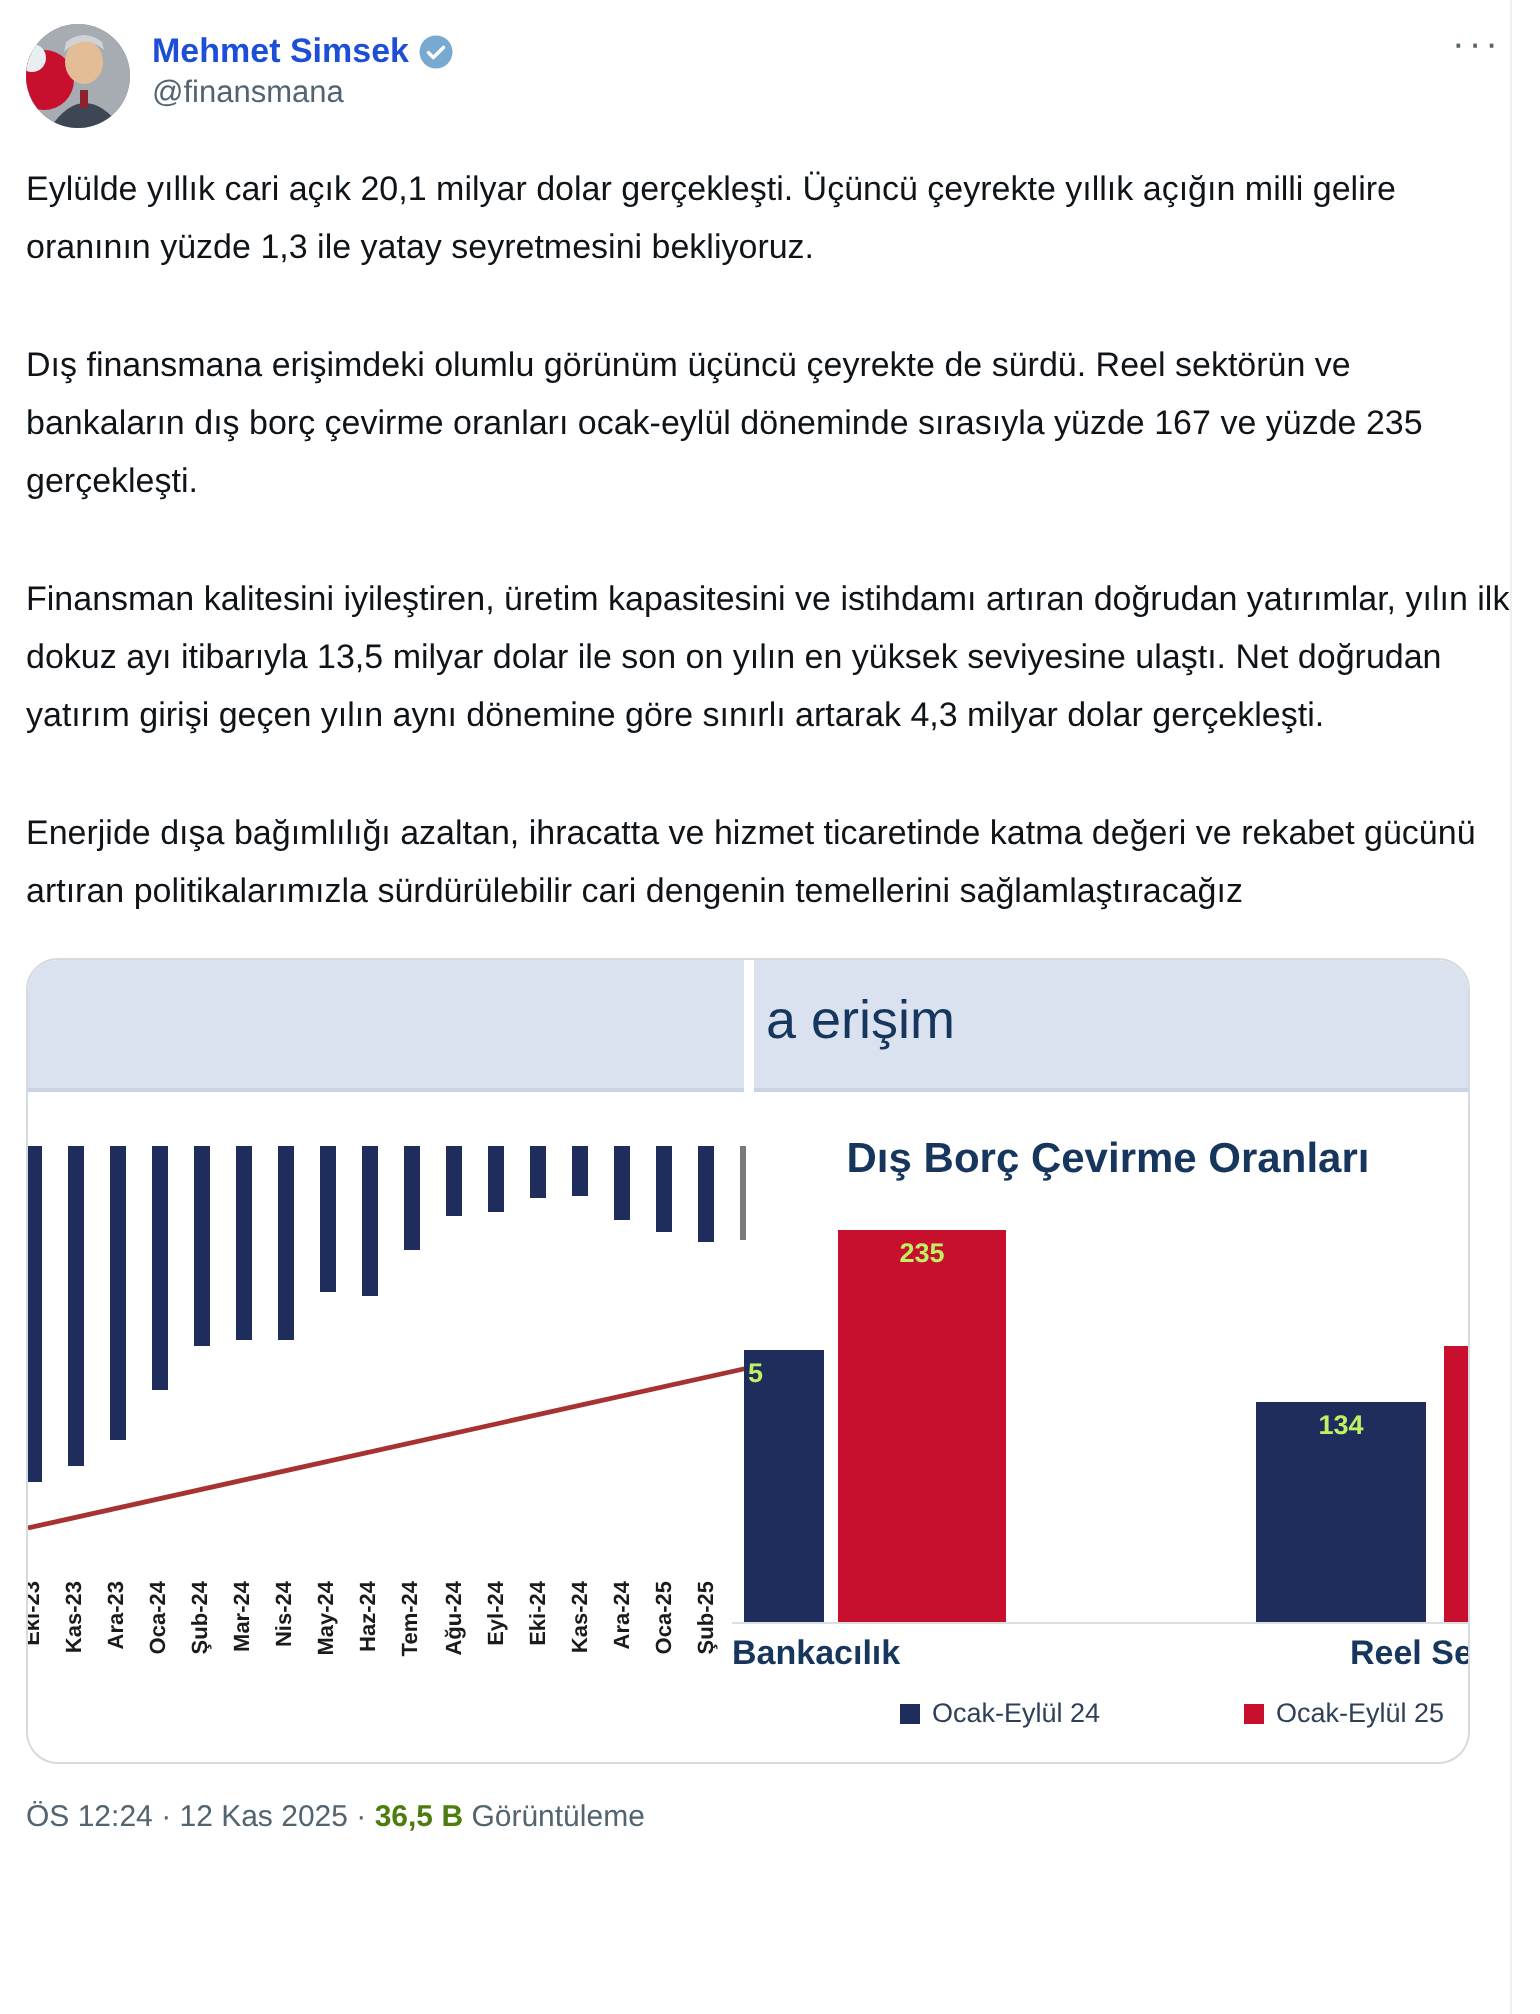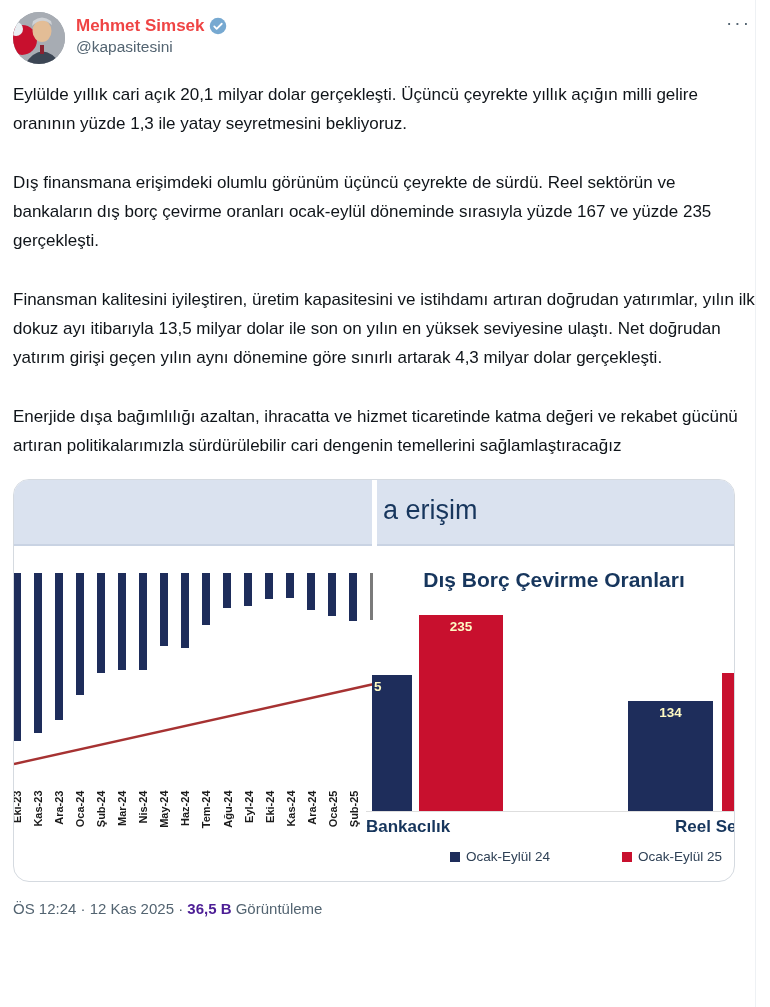--- a/index.html
+++ b/index.html
@@ -7,21 +7,21 @@
     width:770px;height:1007px;background:#fff;overflow:hidden;position:relative;
     font-family:"Liberation Sans",sans-serif;
     -webkit-font-smoothing:antialiased;
   }
   .col-border{position:absolute;left:755px;top:0;width:1px;height:1007px;background:#eef1f4}
   .tweet{padding:12px 13px 0}
   
   .hdr{display:flex;align-items:flex-start}
   .avatar{width:52px;height:52px;border-radius:50%;overflow:hidden;flex:none;background:#9aa0a8}
   .names{margin-left:11px;padding-top:3px}
-  .name-row{display:flex;align-items:center;font-size:17px;font-weight:700;color:#ef4444;line-height:21px}
+  .name-row{display:flex;align-items:center;font-size:17px;font-weight:700;color:#1d4ed8;line-height:21px}
   .badge{margin-left:4px;display:inline-flex}
   .handle{font-size:15.5px;color:#536471;margin-top:2px}
   .more{margin-left:auto;color:#536471;font-size:19px;letter-spacing:2px;padding:6px 6px 0 0;cursor:pointer;line-height:10px}
   
   .tbody{margin-top:16px;font-size:17px;line-height:29px;color:#0f1419;max-width:747px}
   .tbody p{margin:0 0 30px}
   .tbody p:last-child{margin-bottom:0}
   
   .media{position:relative;width:720px;height:401px;margin-top:19px;border:1px solid #d5dae0;
          border-radius:16px;overflow:hidden;background:#fff}
@@ -32,29 +32,29 @@
   .lbar{position:absolute;top:93px;width:8px;background:#1e2d5b}
   .xlab{position:absolute;top:332px;width:55px;height:12px;transform:rotate(-90deg);
         font-size:11px;font-weight:600;color:#1b1b1b;text-align:right;line-height:12px;white-space:nowrap}
   .trend{position:absolute;left:0;top:0;pointer-events:none}
   .graybar{position:absolute;left:356px;top:93px;width:3px;height:47px;background:#7a7a7a}
   .callout{position:absolute;left:316px;top:216px;width:42px;height:78px;background:#c8102e;border-radius:14px;
            color:#fff;font-weight:700;font-size:16px;display:flex;align-items:center;justify-content:flex-end;overflow:hidden}
   
   .rc-title{position:absolute;left:380px;top:88px;width:320px;text-align:center;font-size:21px;font-weight:700;color:#17365d}
   .rbar{position:absolute}
-  .rval{display:block;color:#fef9c3;font-weight:700;font-size:13.5px;text-align:center;padding-top:4px;overflow:hidden}
+  .rval{display:block;color:#bef264;font-weight:700;font-size:13.5px;text-align:center;padding-top:4px;overflow:hidden}
   .rc-baseline{position:absolute;left:352px;top:331px;width:368px;height:1px;background:#dedede}
   .rc-cat{position:absolute;top:337px;font-size:17px;font-weight:700;color:#17365d;white-space:nowrap}
   .rc-frag{position:absolute;left:352px;top:340px;font-size:13px;font-weight:700;color:#17365d}
   .legend{position:absolute;top:369px;font-size:13.5px;color:#2f4156;display:flex;align-items:center;white-space:nowrap}
   .sq{width:10px;height:10px;margin-right:6px;display:inline-block;flex:none}
   
   .footer{margin-top:18px;font-size:15px;color:#536471}
-  .footer b{color:#4c1d95;font-weight:700}
+  .footer b{color:#4d7c0f;font-weight:700}
 </style>
 </head>
 <body>
 
 <div class="col-border"></div>
 
 <div class="tweet">
 
   <div class="hdr">
     <div class="avatar">
@@ -71,21 +71,21 @@
     <div class="names">
       <div class="name-row">
         <span>Mehmet Simsek</span>
         <span class="badge">
           <svg width="18" height="18" viewBox="0 0 24 24">
             <circle cx="12" cy="12" r="11" fill="#77a9d1"></circle>
             <path d="M7 12.5l3.2 3.2L17 9" stroke="#fff" stroke-width="2.4" fill="none" stroke-linecap="round" stroke-linejoin="round"></path>
           </svg>
         </span>
       </div>
-      <div class="handle">@kapasitesini</div>
+      <div class="handle">@finansmana</div>
     </div>
     <div class="more">···</div>
   </div>
 
   <div class="tbody">
     <p>Eylülde yıllık cari açık 20,1 milyar dolar gerçekleşti. Üçüncü çeyrekte yıllık açığın milli gelire oranının yüzde 1,3 ile yatay seyretmesini bekliyoruz.</p>
     <p>Dış finansmana erişimdeki olumlu görünüm üçüncü çeyrekte de sürdü. Reel sektörün ve bankaların dış borç çevirme oranları ocak-eylül döneminde sırasıyla yüzde 167 ve yüzde 235 gerçekleşti.</p>
     <p>Finansman kalitesini iyileştiren, üretim kapasitesini ve istihdamı artıran doğrudan yatırımlar, yılın ilk dokuz ayı itibarıyla 13,5 milyar dolar ile son on yılın en yüksek seviyesine ulaştı. Net doğrudan yatırım girişi geçen yılın aynı dönemine göre sınırlı artarak 4,3 milyar dolar gerçekleşti.</p>
     <p>Enerjide dışa bağımlılığı azaltan, ihracatta ve hizmet ticaretinde katma değeri ve rekabet gücünü artıran politikalarımızla sürdürülebilir cari dengenin temellerini sağlamlaştıracağız</p>
   </div>

